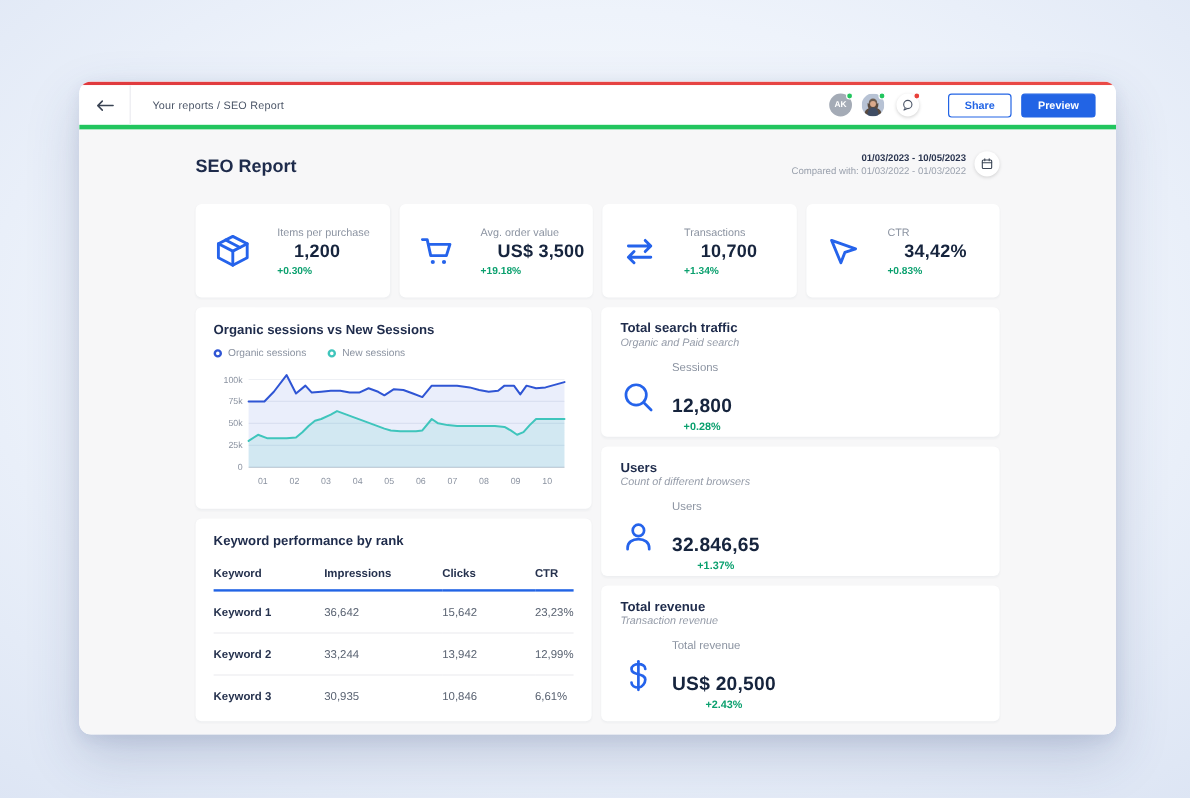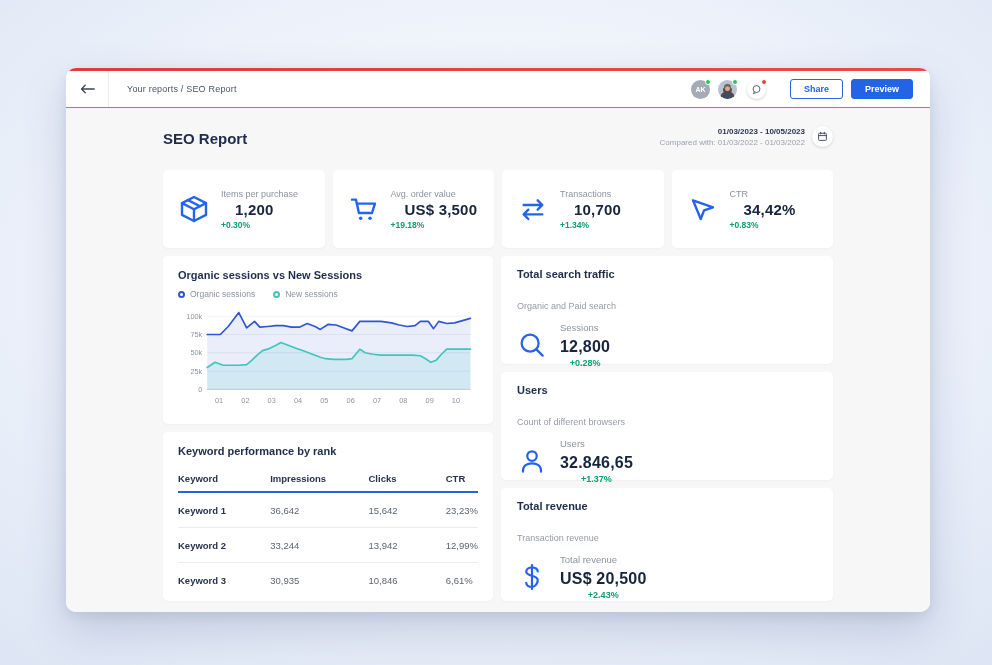--- a/index.html
+++ b/index.html
@@ -11,21 +11,21 @@
     position:relative; color:#1e2b4b;
   }
   .window {
     position:absolute; left:66px; top:68px; width:864px; height:544px;
     background:#ffffff; border-radius:10px;
     box-shadow:0 18px 45px rgba(45,66,118,.20), 0 4px 12px rgba(45,66,118,.10);
     overflow:hidden; display:flex; flex-direction:column;
   }
   .topline { height:3px; background:linear-gradient(90deg,#e03a3e,#ea4a46); flex:0 0 auto; }
   
-  .topbar { height:37px; flex:0 0 auto; display:flex; align-items:center; border-bottom:1px solid #22c55e; background:#fff; }
+  .topbar { height:37px; flex:0 0 auto; display:flex; align-items:center; border-bottom:4px solid #22c55e; background:#fff; }
   .back-cell { width:43px; height:100%; display:flex; align-items:center; justify-content:center; border-right:1px solid #ececf0; cursor:pointer; }
   .breadcrumb { font-size:9px; color:#4a5466; margin-left:18px; letter-spacing:.2px; }
   .topbar-spacer { flex:1; }
   .avatar { width:19px; height:19px; border-radius:50%; position:relative; margin-left:8px; flex:0 0 auto; }
   .avatar-initials { background:#a4abb6; color:#fff; font-size:7px; font-weight:bold; display:flex; align-items:center; justify-content:center; }
   .presence-dot { position:absolute; right:-1px; top:-1px; width:6px; height:6px; border-radius:50%; background:#22c55e; border:1px solid #fff; }
   .dot-red { background:#e8403a; }
   .chat-btn { width:19px; height:19px; border-radius:50%; background:#fff; box-shadow:0 1px 3px rgba(0,0,0,.18); display:flex; align-items:center; justify-content:center; position:relative; margin-left:10px; cursor:pointer; }
   .btn { height:20px; border-radius:3px; font-size:9px; font-weight:bold; padding:0 13px; display:flex; align-items:center; cursor:pointer; font-family:"Liberation Sans",sans-serif; }
   .btn-outline { border:1px solid #2264e5; color:#2264e5; background:#fff; margin-left:24px; }
@@ -36,21 +36,21 @@
   .report-header { display:flex; align-items:flex-start; justify-content:space-between; height:44px; }
   .page-title { font-size:15px; font-weight:bold; color:#1e2b4b; padding-top:8px; }
   .date-block { display:flex; align-items:center; gap:7px; padding-top:4px; }
   .date-lines { text-align:right; }
   .date-range { font-size:8px; font-weight:bold; color:#2a3550; }
   .date-compare { font-size:8px; color:#9aa1ad; margin-top:2px; }
   .calendar-btn { width:21px; height:21px; border-radius:50%; background:#fff; box-shadow:0 1px 3px rgba(0,0,0,.15); display:flex; align-items:center; justify-content:center; cursor:pointer; }
   
   .kpi-row { display:grid; grid-template-columns:repeat(4,1fr); gap:8px; margin-top:4px; }
   .card { background:#fff; border-radius:5px; box-shadow:0 1px 2px rgba(30,43,75,.04); }
-  .kpi-card { height:78px; display:flex; align-items:center; padding:0 0 0 15px; gap:11px; }
+  .kpi-card { height:78px; display:flex; align-items:center; padding:0 0 0 15px; gap:21px; }
   .kpi-icon { flex:0 0 auto; width:32px; height:32px; }
   .kpi-label { font-size:9px; color:#8b93a1; }
   .kpi-value { font-size:15px; font-weight:bold; color:#16243d; margin-top:2px; letter-spacing:.2px;margin-left:14px; }
   .kpi-delta { font-size:8.5px; font-weight:bold; color:#0aa06e; margin-top:2px; }
   
   .main-grid { display:grid; grid-template-columns:330px 332px; gap:8px; margin-top:8px; }
   .col { display:flex; flex-direction:column; gap:8px; }
   .chart-card { height:168px; padding:13px 15px 0 15px; }
   .card-title { font-size:11px; font-weight:bold; color:#1e2b4b; }
   .legend { display:flex; gap:18px; margin-top:8px; }
@@ -65,25 +65,25 @@
   td { font-size:9.5px; color:#5a6372; padding:11.5px 0; border-bottom:1px solid #ededf0; }
   tr:last-child td { border-bottom:none; }
   td.kw { font-weight:bold; color:#26324e; }
   th:nth-child(1), td:nth-child(1) { width:31%; }
   th:nth-child(2), td:nth-child(2) { width:33%; }
   th:nth-child(3), td:nth-child(3) { width:26%; }
   th:nth-child(4), td:nth-child(4) { width:10%; }
   
   .panel { padding:12px 16px; }
   .panel-1 { height:108px; } .panel-2 { height:108px; } .panel-3 { height:113px; }
-  .panel-subtitle { font-size:9px; color:#949ba8; margin-top:21px; }
+  .panel-subtitle { font-size:9px; color:#949ba8; margin-top:0;font-style:italic; }
   .metric-row { display:flex; align-items:center; gap:13px; margin-top:11px; }
   .metric-icon { width:30px; height:30px; flex:0 0 auto; }
   .metric-label { font-size:9.5px; color:#8b93a1; }
-  .metric-value { font-size:16px; font-weight:bold; color:#16243d; margin-top:5px; letter-spacing:.2px; }
+  .metric-value { font-size:16px; font-weight:bold; color:#16243d; margin-top:18px; letter-spacing:.2px; }
   .metric-delta { font-size:9px; font-weight:bold; color:#0aa06e; margin-top:2px;text-align:center; }
   svg.blue-icon { stroke:#2563eb; fill:none; stroke-width:1.8; stroke-linecap:round; stroke-linejoin:round; }
 </style>
 </head>
 <body>
 
 <div class="window">
   <div class="topline"></div>
 
   <div class="topbar">

